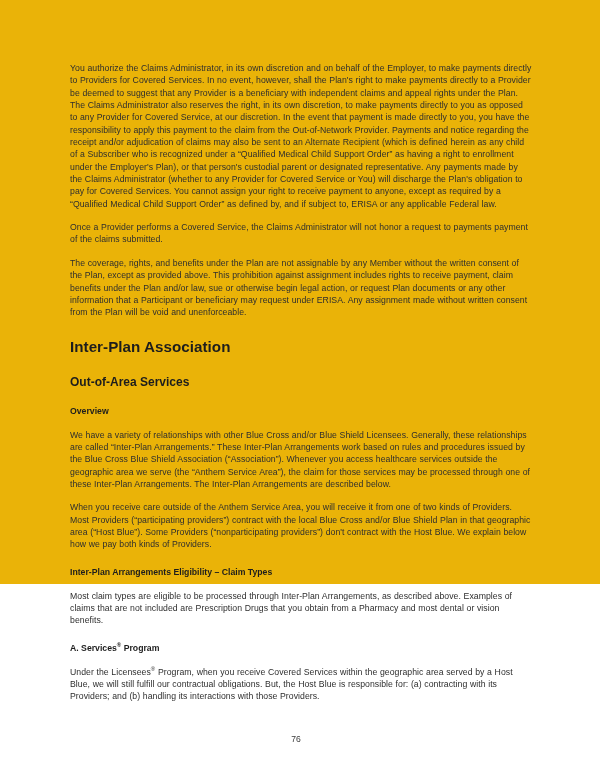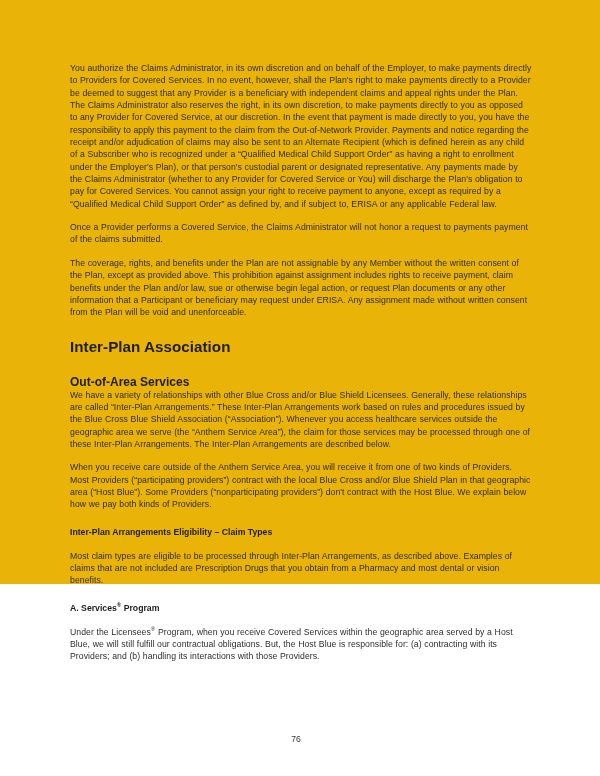--- a/index.html
+++ b/index.html
@@ -87,20 +87,21 @@
     <p class="body-text">You authorize the Claims Administrator, in its own discretion and on behalf of the Employer, to make payments directly to Providers for Covered Services.   In no event, however, shall the Plan's right to make payments directly to a Provider be deemed to suggest that any Provider is a beneficiary with independent claims and appeal rights under the Plan.  The Claims Administrator also reserves the right, in its own discretion, to make payments directly to you as opposed to any Provider for Covered Service, at our discretion.  In the event that payment is made directly to you, you have the responsibility to apply this payment to the claim from the Out-of-Network Provider. Payments and notice regarding the receipt and/or adjudication of claims may also be sent to an Alternate Recipient (which is defined herein as any child of a Subscriber who is recognized under a “Qualified Medical Child Support Order” as having a right to enrollment under the Employer's Plan), or that person's custodial parent or designated representative.  Any payments made by the Claims Administrator (whether to any Provider for Covered Service or You) will discharge the Plan's obligation to pay for Covered Services.  You cannot assign your right to receive payment to anyone, except as required by a “Qualified Medical Child Support Order” as defined by, and if subject to, ERISA or any applicable Federal law.</p>
 
     <p class="body-text">Once a Provider performs a Covered Service, the Claims Administrator will not honor a request to payments payment of the claims submitted.</p>
 
     <p class="body-text">The coverage, rights, and benefits under the Plan are not assignable by any Member without the written consent of the Plan, except as provided above.  This prohibition against assignment includes rights to receive payment, claim benefits under the Plan and/or law, sue or otherwise begin legal action, or request Plan documents or any other information that a Participant or beneficiary may request under ERISA.  Any assignment made without written consent from the Plan will be void and unenforceable.</p>
 
     <h1 class="h-major">Inter-Plan Association</h1>
 
     <h2 class="h-sub">Out-of-Area Services</h2>
 
+    <h3 class="h-minor">Overview</h3>
 
     <p class="body-text">We have a variety of relationships with other Blue Cross and/or Blue Shield Licensees. Generally, these relationships are called “Inter-Plan Arrangements.”  These Inter-Plan Arrangements work based on rules and procedures issued by the Blue Cross Blue Shield Association (“Association”).  Whenever you access healthcare services outside the geographic area we serve (the “Anthem Service Area”), the claim for those services may be processed through one of these Inter-Plan Arrangements.  The Inter-Plan Arrangements are described below.</p>
 
     <p class="body-text">When you receive care outside of the Anthem Service Area, you will receive it from one of two kinds of Providers. Most Providers (“participating providers”) contract with the local Blue Cross and/or Blue Shield Plan in that geographic area (“Host Blue”).  Some Providers (“nonparticipating providers”) don't contract with the Host Blue.  We explain below how we pay both kinds of Providers.</p>
 
     <h3 class="h-minor spaced-top">Inter-Plan Arrangements Eligibility – Claim Types</h3>
 
     <p class="body-text">Most claim types are eligible to be processed through Inter-Plan Arrangements, as described above.  Examples of claims that are not included are Prescription Drugs that you obtain from a Pharmacy and most dental or vision benefits.</p>
 
     <h3 class="h-minor spaced-top"><span>A. Services</span><sup class="reg">®</sup><span> Program</span></h3>

